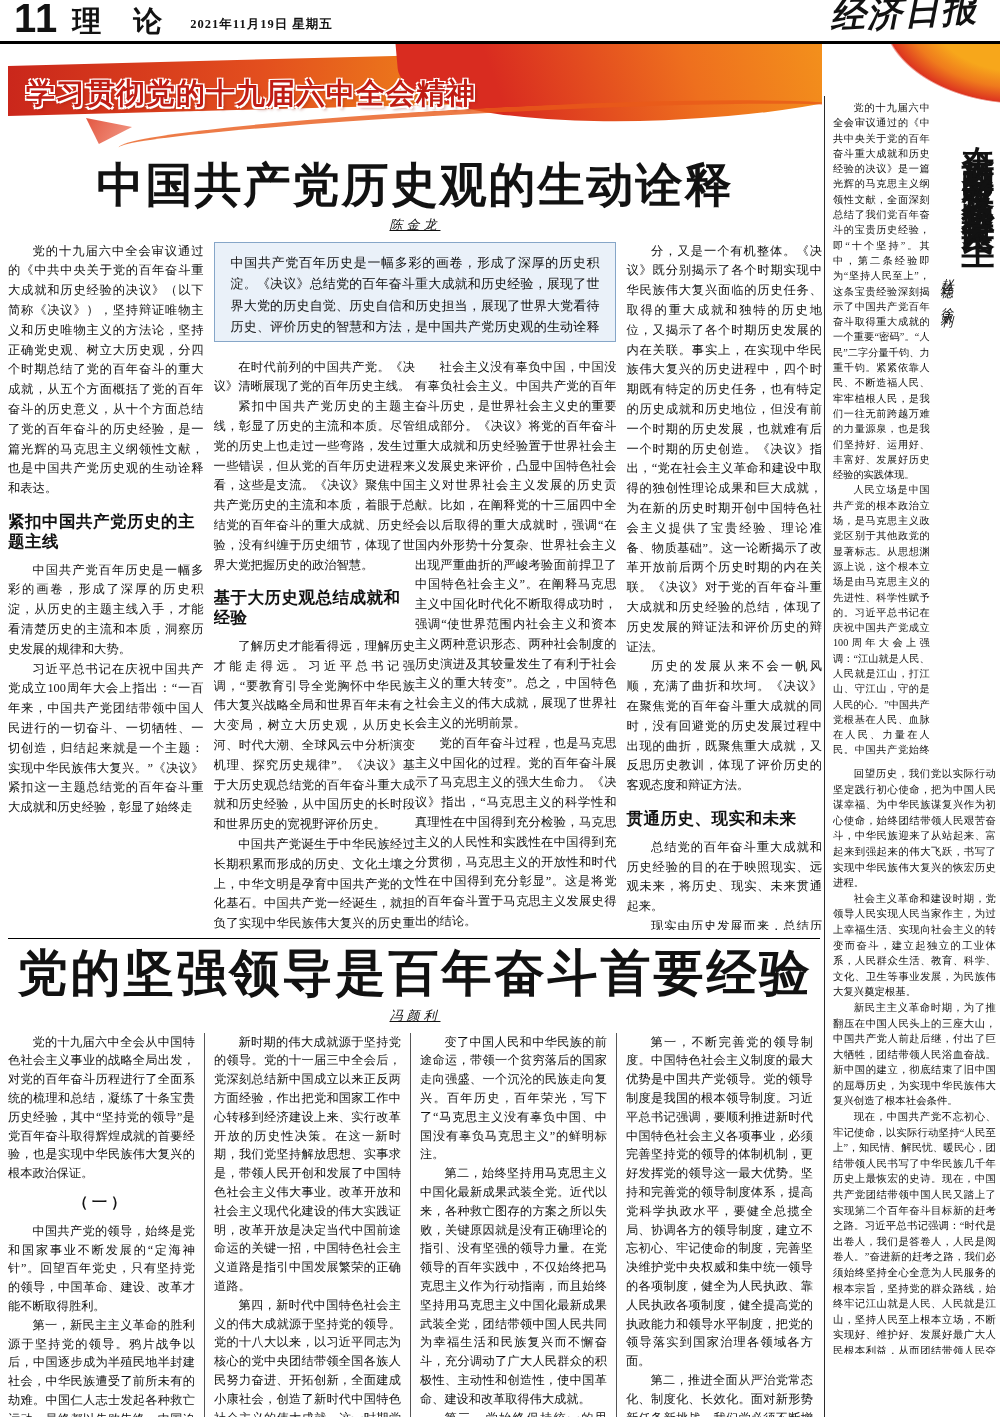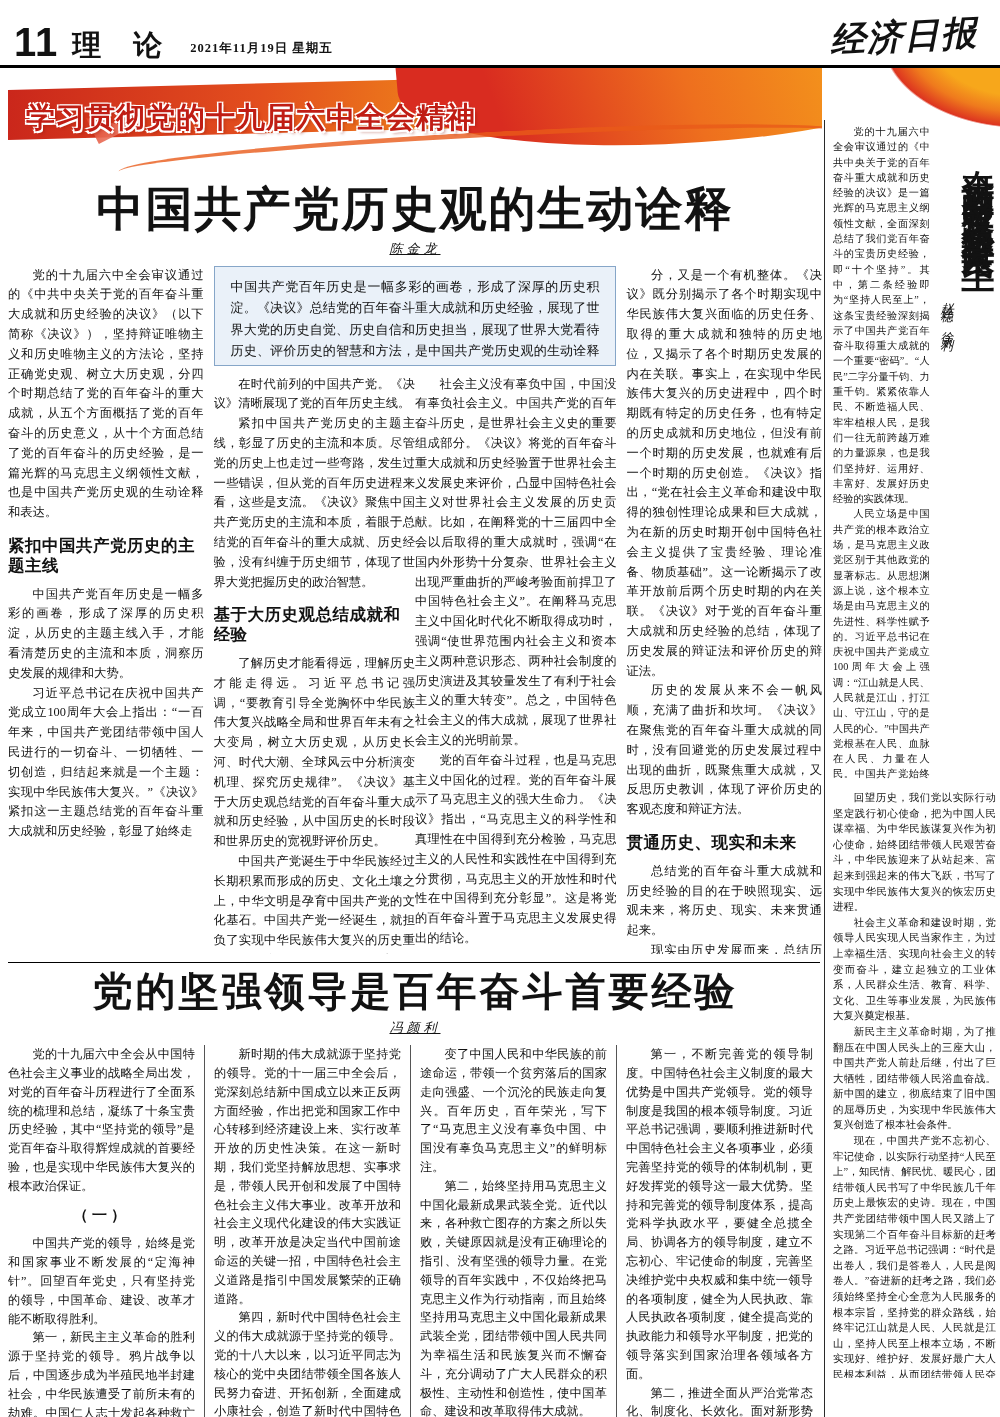--- a/index.html
+++ b/index.html
@@ -1,19 +1,19 @@
 <!DOCTYPE html>
 <html><head>
 <meta charset="utf-8">
 <style>
   html,body{margin:0;padding:0;background:#e8e8e8;}
   .page{position:relative;width:1000px;height:1417px;margin:0 auto;background:#fff;overflow:hidden;
         font-family:"Liberation Serif",serif;color:#121212;}
   
-  .hdr{display:flex;align-items:flex-end;height:68px;padding:0 16px 5px 14px;border-bottom:3.5px solid #000;box-sizing:border-box;}
+  .hdr{display:flex;align-items:flex-end;height:44px;padding:0 16px 5px 14px;border-bottom:3.5px solid #000;box-sizing:border-box;}
   .pg-num{font-family:"Liberation Sans",sans-serif;font-weight:900;font-size:40px;line-height:.9;letter-spacing:1px;}
   .sec-name{font-family:"Liberation Sans",sans-serif;font-weight:900;font-size:29px;letter-spacing:12px;margin-left:14px;line-height:1;}
   .issue-date{font-size:12.5px;font-weight:700;margin-left:16px;padding-bottom:3px;letter-spacing:1px;}
   .masthead{margin-left:auto;font-size:35px;font-weight:700;font-style:italic;transform:rotate(-3deg);letter-spacing:2px;padding-right:6px;}
   
   .content{display:flex;}
   .main-col{width:822px;box-sizing:border-box;padding-left:8px;}
   .v-divider{width:1px;background:#2a2a2a;margin:52px 2px 0 2px;}
   .sidebar{flex:1;position:relative;box-sizing:border-box;padding:2px 4px 0 6px;overflow:hidden;}
   
@@ -32,29 +32,29 @@
   
   .flag-deco{position:absolute;left:86px;top:118px;width:46px;height:26px;
        background:linear-gradient(120deg,#e0452c,#f1907c);clip-path:polygon(0 0,100% 35%,28% 100%);opacity:.9;}
   .m-title{margin:6px 0 2px;text-align:center;font-size:47px;font-weight:900;letter-spacing:2px;line-height:1.1;}
   .byline{text-align:center;font-size:13px;font-style:italic;margin:4px 0 8px;letter-spacing:4px;text-decoration:underline;}
   .article-body{display:flex;gap:10px;height:688px;overflow:hidden;margin-top:4px;}
   .a-col{flex:1;min-width:0;overflow:hidden;text-align:justify;font-size:12.3px;line-height:19.8px;}
   .mid{flex:2.06;display:flex;flex-direction:column;min-width:0;}
   .abstract{background:#eaf1f9;border:1px solid #86a6c8;box-sizing:border-box;
        padding:9px 16px;font-size:13px;line-height:21.5px;text-align:justify;height:100px;overflow:hidden;margin-bottom:9px;}
-  .mid-cols{display:flex;flex:1;overflow:hidden;}
+  .mid-cols{display:flex;flex:1;overflow:hidden;margin-top:7px;}
   .para{margin:0;text-indent:2em;}
   .sub-head{text-align:left;font-family:"Liberation Sans",sans-serif;font-weight:800;
        font-size:16.5px;margin:13px 0 9px;letter-spacing:.5px;}
   .secnum{text-align:center;font-family:"Liberation Sans",sans-serif;font-weight:800;
        font-size:15px;letter-spacing:4px;margin:10px 0;}
   
   .h-divider{height:1.5px;background:#000;margin:8px 2px 6px 0;}
-  .b-title{margin:4px 0 0;text-align:center;font-size:40px;font-weight:900;letter-spacing:3px;line-height:1.15;}
+  .b-title{margin:4px 0 0;text-align:center;font-size:50px;font-weight:900;letter-spacing:3px;line-height:1.15;}
   .bottom-body{display:flex;height:388px;overflow:hidden;margin-top:6px;}
   .b-col{flex:1;min-width:0;overflow:hidden;text-align:justify;font-size:12.2px;line-height:18.8px;
        padding:0 9px;border-left:1px solid #555;}
   .b-col:first-child{border-left:none;padding-left:0;}
   
   .sb-swoosh{position:absolute;top:-4px;right:-6px;width:165px;height:92px;z-index:1;
        background:radial-gradient(150% 175% at 110% -30%,#f7a71b 0 37%,#ef7a1d 47%,#dd3520 56%,rgba(221,53,32,0) 57%);}
   .sb-top{position:relative;z-index:2;display:flex;height:712px;padding-top:54px;box-sizing:border-box;font-family:Liberation Serif, serif;}
   .sb-intro{flex:1;min-width:0;overflow:hidden;text-align:justify;font-size:10.2px;line-height:15.3px;}
   .sb-intro .para,.sb-body .para{text-indent:2em;}

